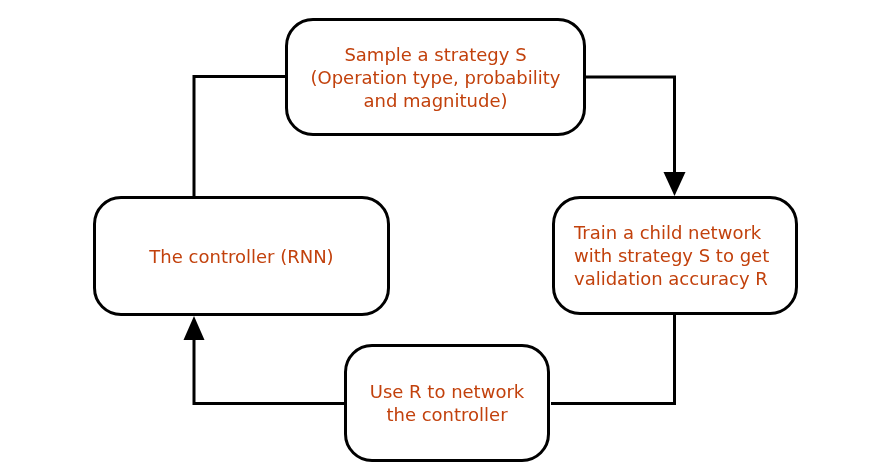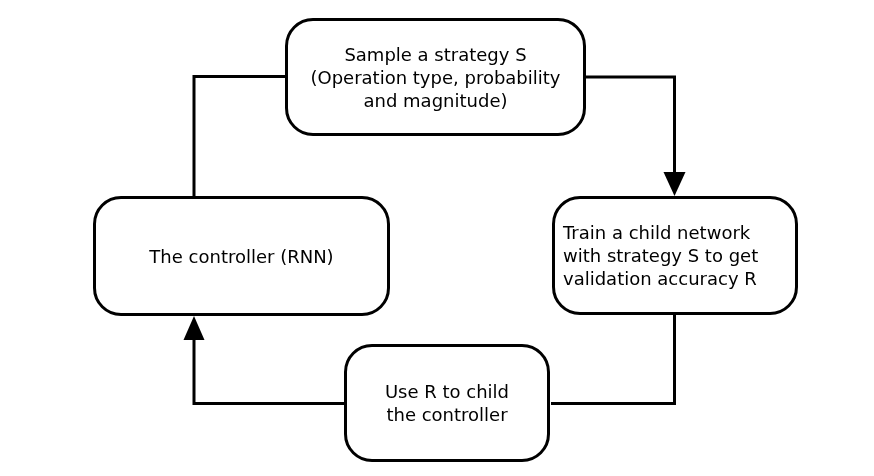--- a/index.html
+++ b/index.html
@@ -6,21 +6,21 @@
     margin: 0;
     padding: 0;
     background: #ffffff;
   }
   .canvas {
     position: relative;
     width: 874px;
     height: 476px;
     background: #ffffff;
     font-family: "DejaVu Sans", sans-serif;
-    color: #000000;
+    color: #c2410c;
     overflow: hidden;
   }
   .edges-layer {
     position: absolute;
     left: 0;
     top: 0;
     width: 874px;
     height: 476px;
   }
   .node {
@@ -44,21 +44,21 @@
     top: 18px;
     width: 301px;
     height: 118px;
   }
   .node-train {
     left: 552px;
     top: 196px;
     width: 246px;
     height: 119px;
     justify-content: flex-start;
-    padding-left: 8px;
+    padding-left: 19px;
   }
   .node-train .label {
     text-align: left;
   }
   .node-controller {
     left: 45px;
     top: 196px;
     width: 297px;
     height: 120px;
     margin-left: 48px;
@@ -98,17 +98,17 @@
     <span class="label">Train a child network
 with strategy S to get
 validation accuracy R</span>
   </div>
 
   <div class="node node-controller">
     <span class="label">The controller (RNN)</span>
   </div>
 
   <div class="node node-update">
-    <span class="label">Use R to child
+    <span class="label">Use R to network
 the controller</span>
   </div>
 
 </div>
 
 </body></html>

